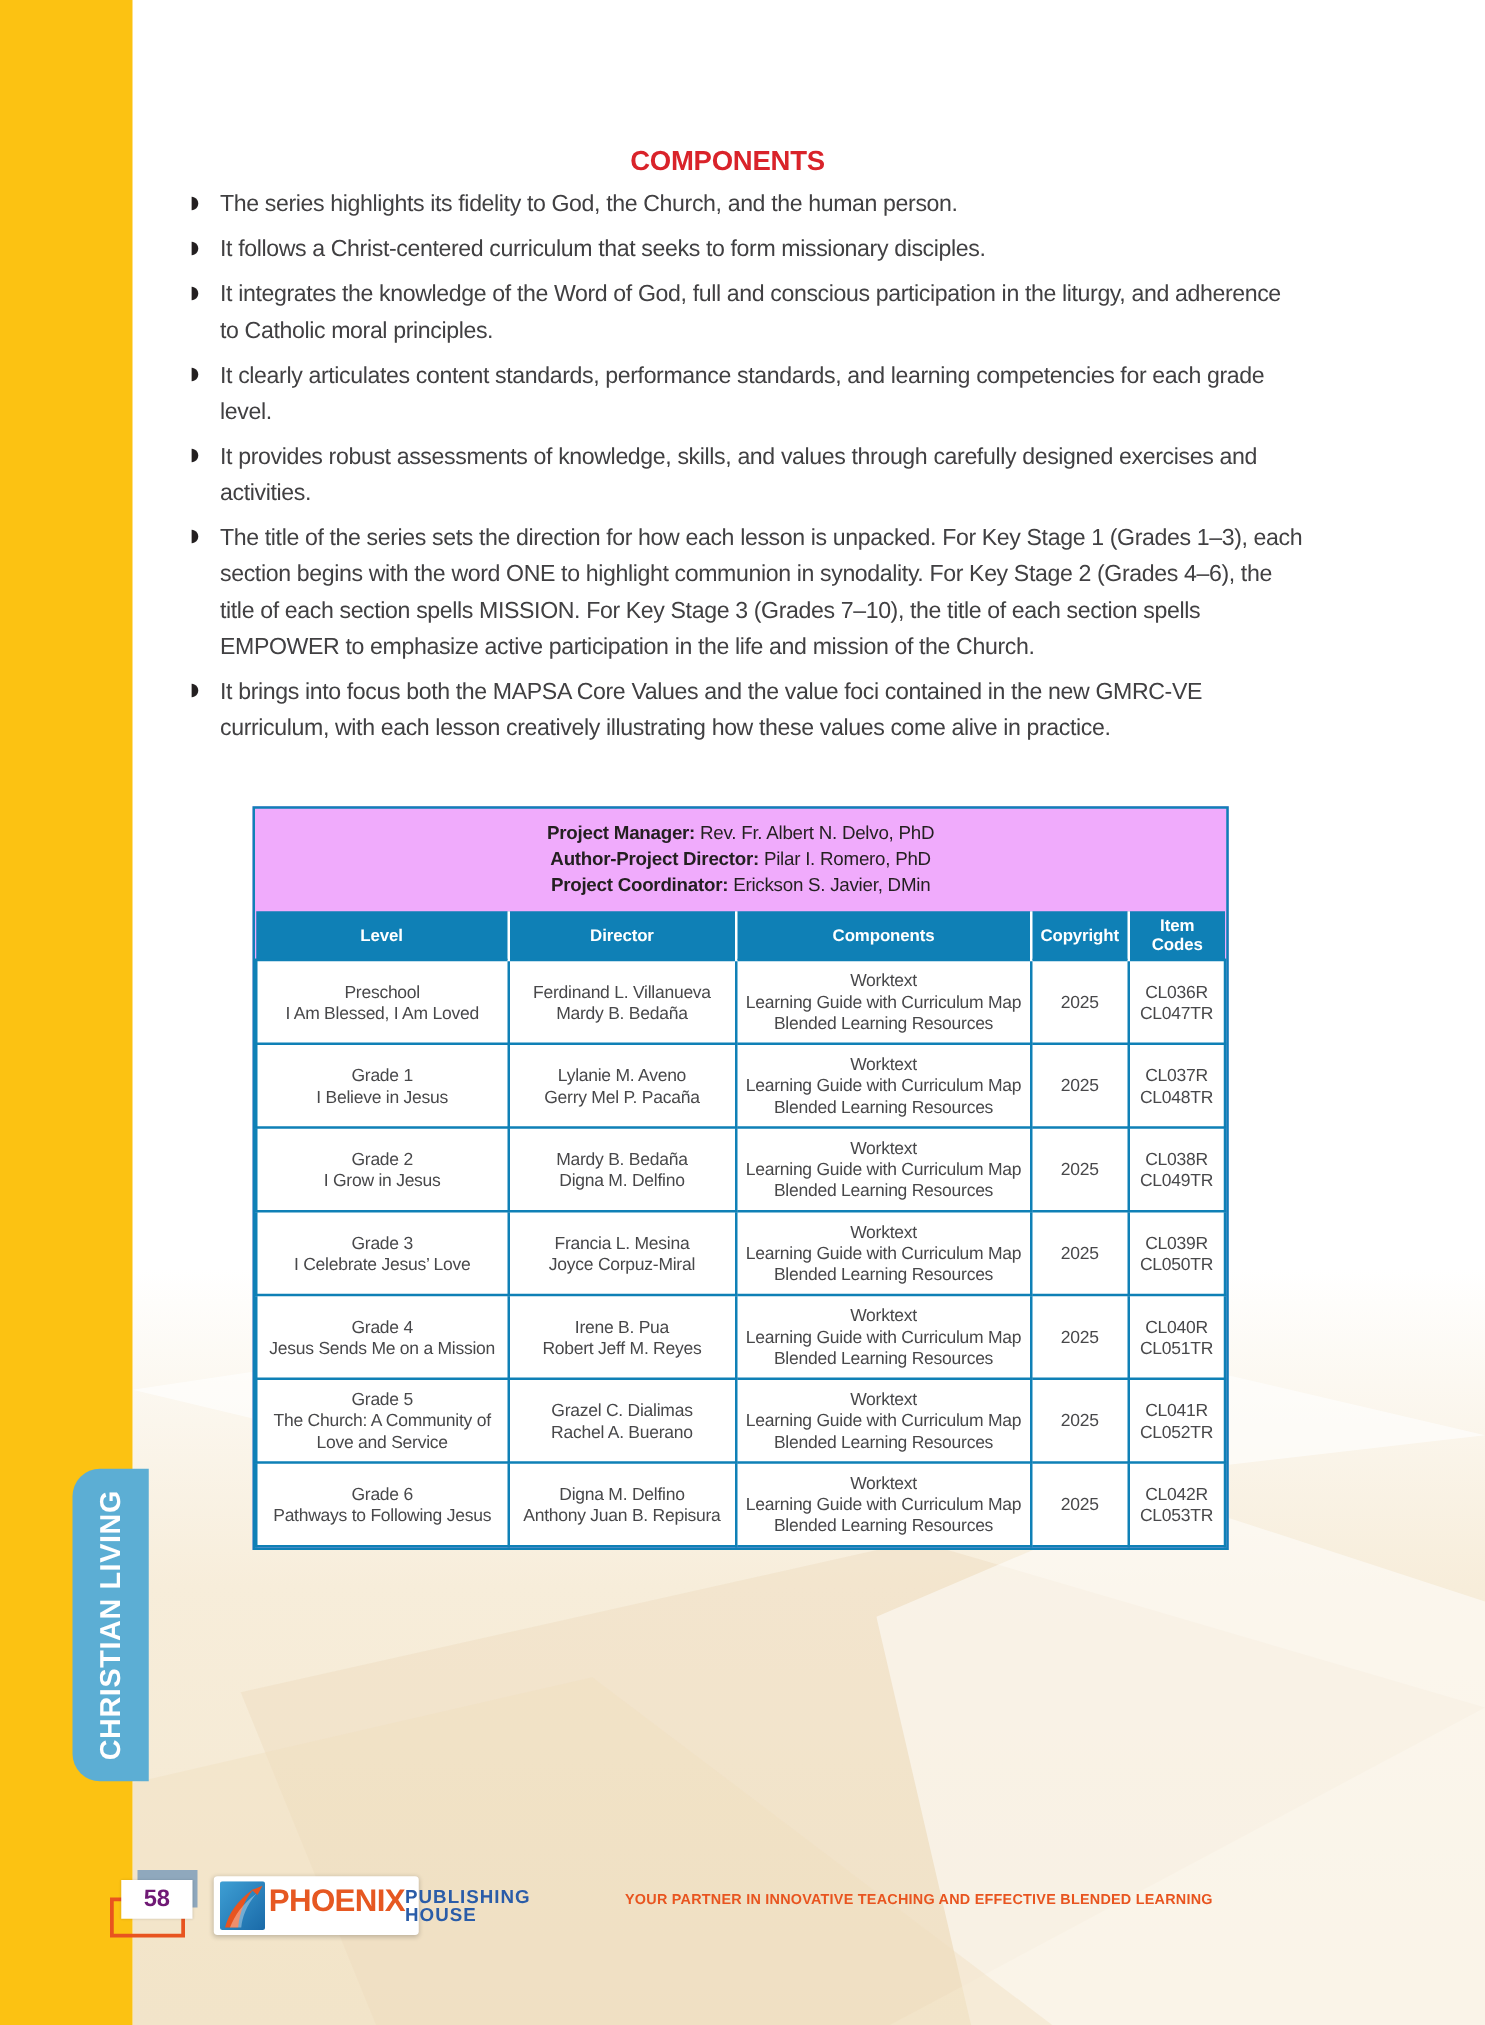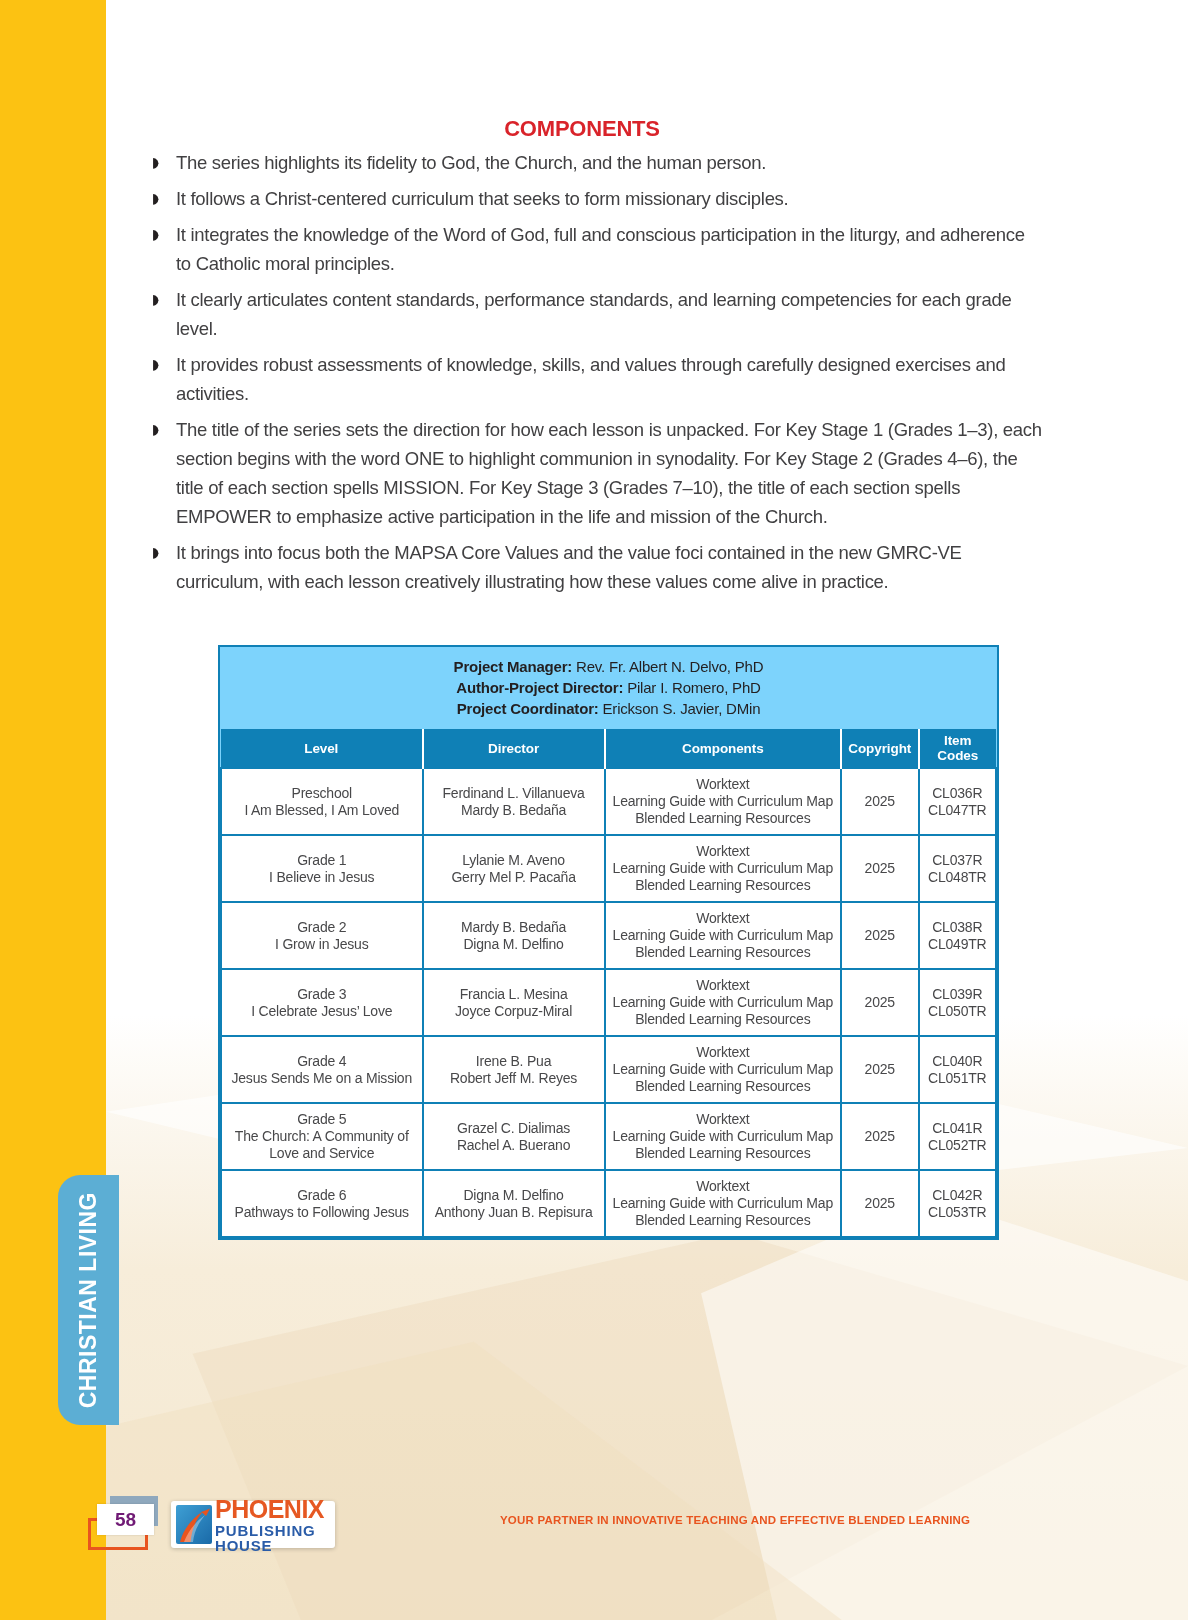--- a/index.html
+++ b/index.html
@@ -26,21 +26,21 @@
     text-align:center;color:#d9232a;font-size:22px;font-weight:bold;letter-spacing:-.2px;}
 
   
   .bullets{position:absolute;left:152px;top:148px;width:892px;margin:0;padding:0;list-style:none;z-index:2;}
   .bullet-item{display:flex;margin:0 0 7px 0;color:#414042;font-size:18.5px;line-height:29px;letter-spacing:-.3px;}
   .bullet-glyph{flex:0 0 15px;margin-right:9px;color:#231f20;font-size:14px;line-height:29px;
     font-family:"DejaVu Sans", sans-serif;}
 
   
   .grade-table{position:absolute;left:202px;top:645px;width:781px;z-index:2;
-    background:#7dd3fc;border:2px solid #0f80b6;box-sizing:border-box;margin-left:16px;}
+    background:#f0abfc;border:2px solid #0f80b6;box-sizing:border-box;}
   .table-info{padding:9px 10px 10px;text-align:center;color:#231f20;font-size:15px;line-height:21px;letter-spacing:-.2px;}
   .table-info b{font-weight:bold;}
   table.levels{width:100%;border-collapse:collapse;table-layout:fixed;}
   table.levels th{
     background:#0f80b6;color:#ffffff;font-size:13.5px;font-weight:bold;letter-spacing:-.1px;
     padding:4px 3px;border-right:2px solid #ffffff;}
   table.levels th:last-child{border-right:none;}
   table.levels td{
     border:2px solid #0f80b6;background:#ffffff;color:#48484a;
     font-size:14px;line-height:17px;letter-spacing:-.2px;text-align:center;
@@ -60,21 +60,21 @@
   .badge-orange{position:absolute;left:0;top:24px;width:54px;height:26px;border:3px solid #e8541f;background:transparent;}
   .badge-white{position:absolute;left:9px;top:10px;width:57px;height:31px;background:#ffffff;
     display:flex;align-items:center;justify-content:center;
     color:#701a75;font-size:19px;font-weight:bold;box-shadow:0 0 2px rgba(0,0,0,.15);}
 
   
   .logo{position:absolute;left:171px;top:1501px;width:164px;height:47px;z-index:4;
     background:#ffffff;border-radius:3px;box-shadow:0 1px 4px rgba(0,0,0,.22);
     display:flex;align-items:center;padding:0 5px;box-sizing:border-box;}
   .logo-icon{flex:0 0 36px;height:39px;display:block;}
-  .logo-text{display:flex;flex-direction:column;margin-left:3px;line-height:1;}
+  .logo-text{display:flex;flex-direction:row;margin-left:3px;line-height:1;}
   .logo-name{color:#e65822;font-size:25px;font-weight:bold;letter-spacing:-.5px;}
   .logo-sub{color:#2a5ca8;font-size:15px;font-weight:bold;letter-spacing:.8px;margin-top:1px;}
 
   
   .tagline{position:absolute;right:128px;top:1514px;width:560px;z-index:4;
     color:#e8541f;font-size:11.5px;font-weight:bold;letter-spacing:.2px;}
 </style>
 </head>
 <body>
 

